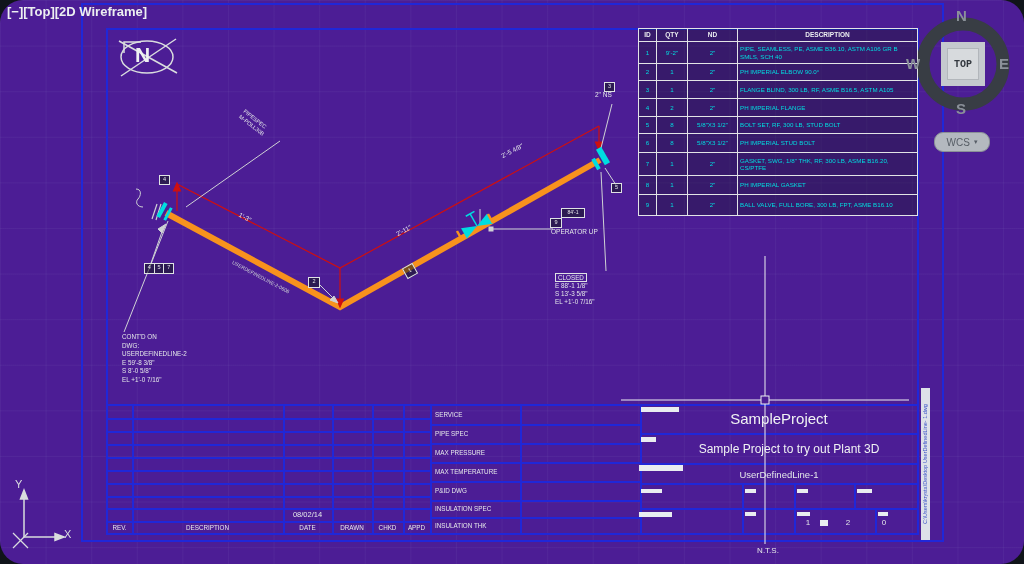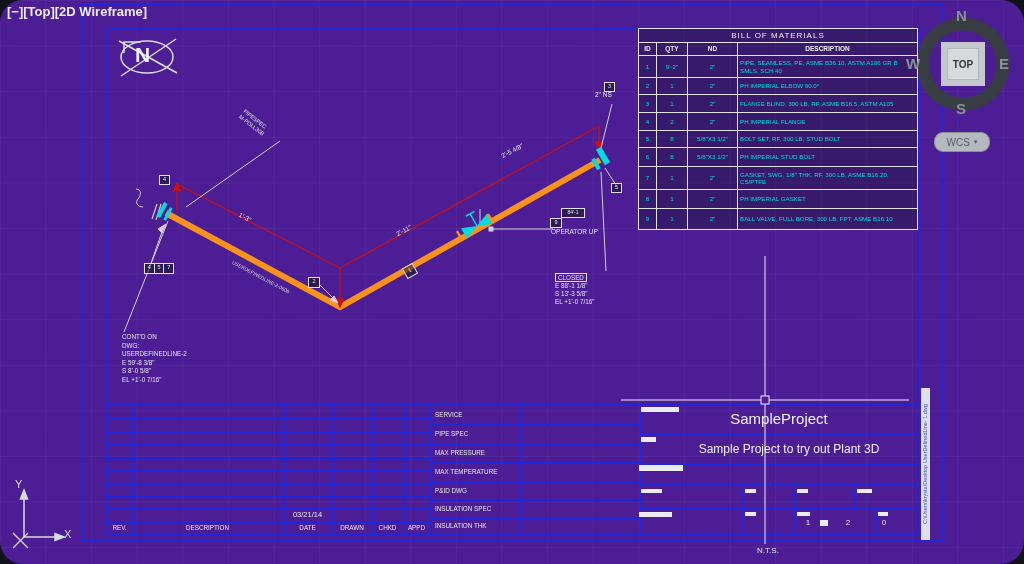--- a/index.html
+++ b/index.html
@@ -28,21 +28,21 @@
   .bom-row:last-child{border-bottom:none;}
   .bc{border-right:1px solid #e2e4e6;box-sizing:border-box;font-size:6.2px;line-height:1.15;
       display:flex;align-items:center;justify-content:center;text-align:center;}
   .bc.id{width:18px;} .bc.qty{width:31px;} .bc.nd{width:50px;}
   .bc.desc{flex:1;border-right:none;justify-content:flex-start;text-align:left;padding:1px 2px;}
   #bom .hd .bc{color:#eceef0;font-size:6.5px;font-weight:bold;}
   
   #cube-outer{position:absolute;left:941px;top:42px;width:44px;height:44px;background:#c5c9ce;z-index:2;}
   #cube-inner{position:absolute;left:6px;top:6px;width:30px;height:30px;background:#d7dadd;border:1px solid #b2b6bb;}
   #cube-label{position:absolute;left:0;top:0;width:44px;height:44px;display:flex;align-items:center;
-              justify-content:center;font-size:10px;font-weight:bold;color:#33383f;}
+              justify-content:center;font-size:10px;font-weight:bold;color:#33383f;font-family:Liberation Mono, monospace;}
   .vc{position:absolute;font-size:15px;font-weight:bold;color:#8b9199;z-index:2;}
   #wcs{position:absolute;left:934px;top:132px;width:54px;height:18px;background:#b4b9bf;
        border:1px solid #8a9097;border-radius:9px;display:flex;align-items:center;justify-content:center;
        gap:4px;font-size:10px;color:#565d65;z-index:2;}
   #stamp{position:absolute;left:921px;top:540px;width:152px;height:9px;transform:rotate(-90deg);
          transform-origin:0 0;font-size:5.5px;line-height:9px;color:#3f56c8;background:#dde1e8;
          text-align:center;z-index:3;white-space:nowrap;overflow:hidden;}
   .fld{position:absolute;font-size:6.3px;color:#e6e9ea;z-index:2;white-space:nowrap;}
 </style>
 </head>
@@ -120,21 +120,20 @@
     </g>
   </svg>
 
   <div class="t" style="left:7px;top:4px;font-size:13px;font-weight:600;color:#eceff1;">
     <span>[−]</span><span>[Top]</span><span>[2D Wireframe]</span>
   </div>
 
   <div class="t" style="left:135px;top:43px;font-size:21px;font-weight:bold;color:#eef0f2;">N</div>
 
   <div id="bom">
-    <div class="ttl">BILL OF MATERIALS</div>
     <div class="bom-row hd" style="height:13px">
       <div class="bc id">ID</div>
       <div class="bc qty">QTY</div>
       <div class="bc nd">ND</div>
       <div class="bc desc" style="justify-content:center;text-align:center">DESCRIPTION</div>
     </div>
     <div class="bom-row" style="height:22px">
         <div class="bc id">1</div>
         <div class="bc qty">9'-2"</div>
         <div class="bc nd">2"</div>
@@ -274,38 +273,39 @@
   <div class="bl" style="left:430px;top:517px;width:210px;height:2px;"></div>
   <div class="bl" style="left:640px;top:433px;width:278px;height:2px;"></div>
   <div class="bl" style="left:640px;top:463px;width:278px;height:2px;"></div>
   <div class="bl" style="left:640px;top:483px;width:278px;height:2px;"></div>
   <div class="bl" style="left:640px;top:508px;width:278px;height:2px;"></div>
   <div class="bl" style="left:742px;top:483px;width:2px;height:51px;"></div>
   <div class="bl" style="left:794px;top:483px;width:2px;height:51px;"></div>
   <div class="bl" style="left:854px;top:483px;width:2px;height:25px;"></div>
   <div class="bl" style="left:875px;top:508px;width:2px;height:26px;"></div>
 
-  <div class="fld c" style="left:283px;top:509px;width:49px;height:12px;line-height:12px;font-size:7.5px;">03/21/14</div>
+  <div class="fld c" style="left:283px;top:509px;width:49px;height:12px;line-height:12px;font-size:7.5px;">08/02/14</div>
   <div class="fld c" style="left:107px;top:522px;width:25px;height:12px;line-height:12px;">REV.</div>
   <div class="fld c" style="left:132px;top:522px;width:151px;height:12px;line-height:12px;">DESCRIPTION</div>
   <div class="fld c" style="left:283px;top:522px;width:49px;height:12px;line-height:12px;">DATE</div>
   <div class="fld c" style="left:332px;top:522px;width:40px;height:12px;line-height:12px;">DRAWN</div>
   <div class="fld c" style="left:372px;top:522px;width:31px;height:12px;line-height:12px;">CHKD</div>
   <div class="fld c" style="left:403px;top:522px;width:27px;height:12px;line-height:12px;">APPD</div>
 
   <div class="fld" style="left:435px;top:411px;">SERVICE</div>
   <div class="fld" style="left:435px;top:430px;">PIPE SPEC</div>
   <div class="fld" style="left:435px;top:449px;">MAX PRESSURE</div>
   <div class="fld" style="left:435px;top:468px;">MAX TEMPERATURE</div>
   <div class="fld" style="left:435px;top:487px;">P&amp;ID DWG</div>
   <div class="fld" style="left:435px;top:505px;">INSULATION SPEC</div>
   <div class="fld" style="left:435px;top:522px;">INSULATION THK</div>
 
   <div class="t c" style="left:640px;top:410px;width:278px;font-size:15px;color:#f0f2f3;">SampleProject</div>
   <div class="t c" style="left:660px;top:442px;width:258px;font-size:12px;color:#f0f2f3;">Sample Project to try out Plant 3D</div>
+  <div class="t c" style="left:640px;top:469px;width:278px;font-size:9.5px;">UserDefinedLine-1</div>
   <div class="t c" style="left:742px;top:518px;width:52px;font-size:8px;margin-top:28px;">N.T.S.</div>
   <div class="t c" style="left:800px;top:518px;width:16px;font-size:8px;">1</div>
   <div class="t c" style="left:840px;top:518px;width:16px;font-size:8px;">2</div>
   <div class="t c" style="left:876px;top:518px;width:16px;font-size:8px;">0</div>
 
   <div class="bar" style="left:641px;top:407px;width:38px;height:5px;"></div>
   <div class="bar" style="left:641px;top:437px;width:15px;height:5px;"></div>
   <div class="bar" style="left:639px;top:465px;width:44px;height:6px;"></div>
   <div class="bar" style="left:641px;top:489px;width:21px;height:4px;"></div>
   <div class="bar" style="left:745px;top:489px;width:11px;height:4px;"></div>

